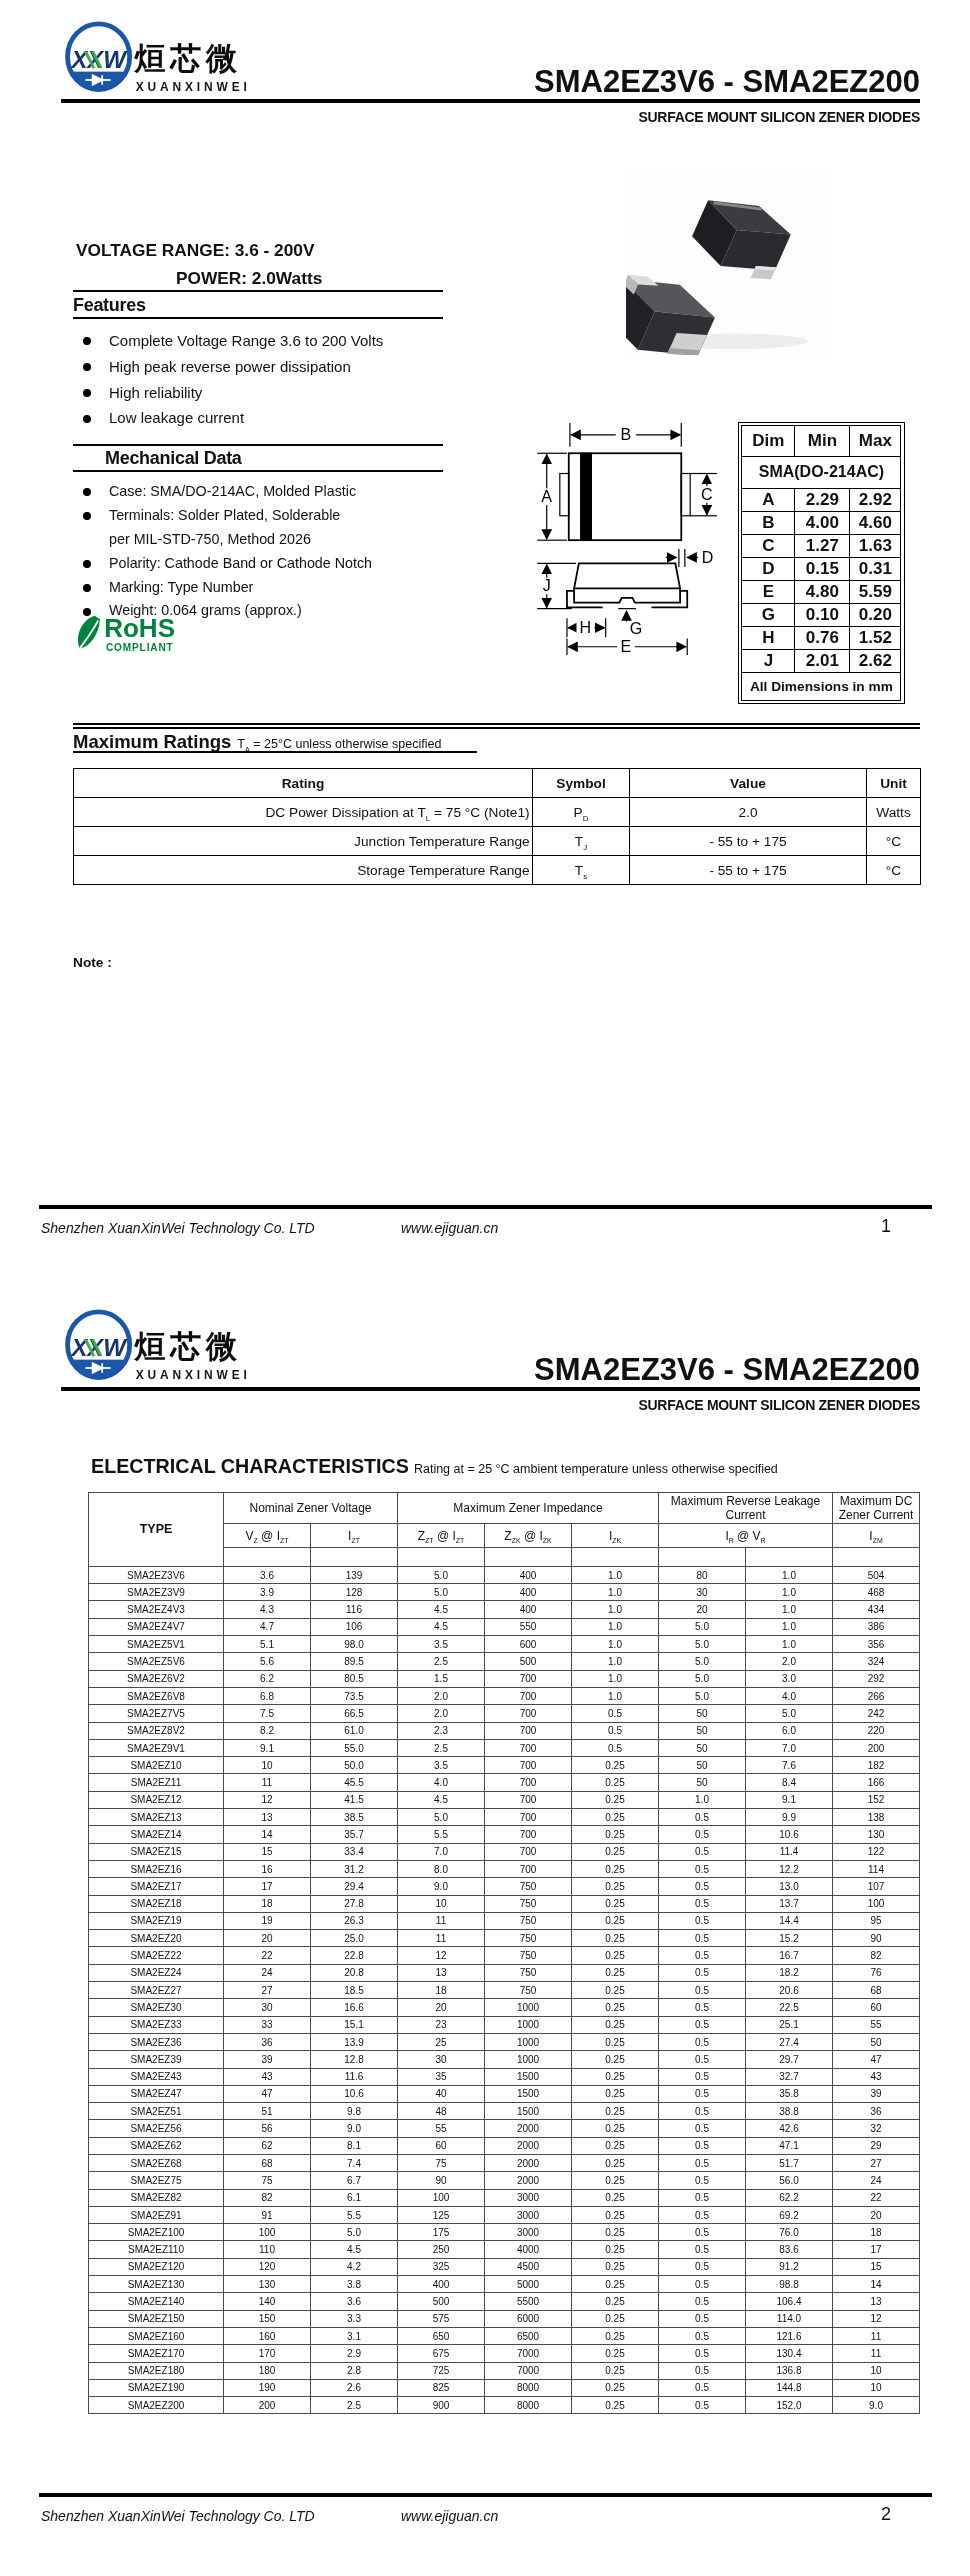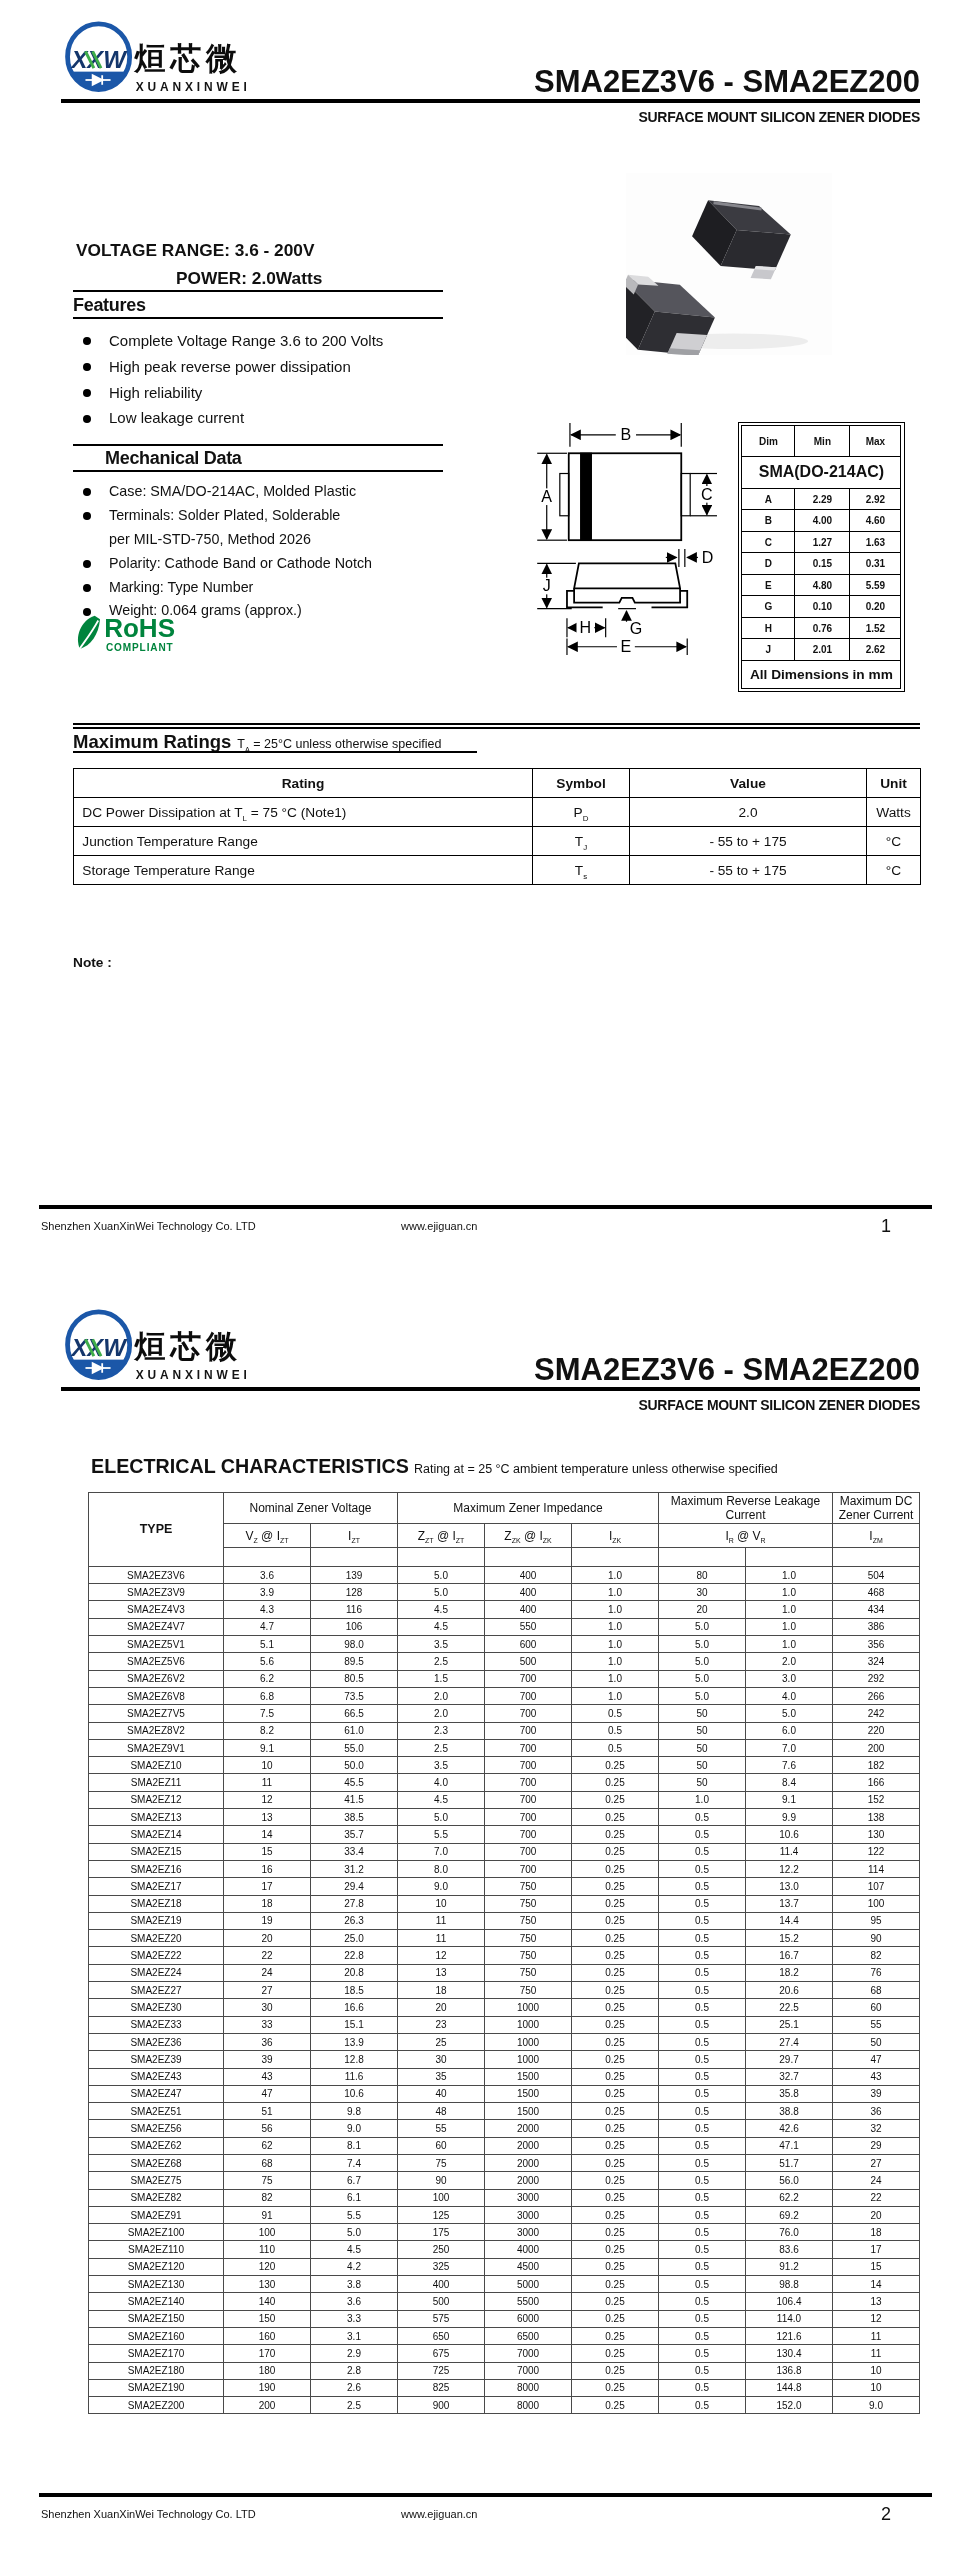--- a/index.html
+++ b/index.html
@@ -18,44 +18,44 @@
   ul.blist li{position:relative;font-size:15px;padding-left:31px;margin-bottom:7.8px;line-height:18px;}
   ul.blist li .bullet{position:absolute;left:4.8px;top:5.4px;width:7.8px;height:7.8px;border-radius:50%;background:#000;}
   ul.mech li{font-size:14.3px;margin-bottom:7.2px;line-height:16.7px;}
   
   table{border-collapse:collapse;table-layout:fixed;}
   .ratings{width:847px;border:1.8px solid #000;}
   .ratings th,.ratings td{border:1.2px solid #000;font-size:13.7px;text-align:center;padding:0 2.4px;overflow:hidden;white-space:nowrap;}
   .ratings thead tr{height:29px;}
   .ratings tbody tr{height:29px;}
   .ratings th{font-weight:bold;}
-  .ratings td.l{text-align:left;padding-left:8.3px;}
+  .ratings td.l{text-align:right;padding-left:8.3px;}
   
   .elec-table{width:832px;border:1.2px solid #000;}
   .elec-table th,.elec-table td{border:0.6px solid #4a4a4a;text-align:center;padding:0 1.2px;overflow:hidden;}
   .elec-table thead th{font-weight:normal;font-size:12px;line-height:1.18;}
   .elec-table th.type-h{font-weight:bold;font-size:12.5px;}
   .elec-table tr.r-group{height:31px;}
   .elec-table tr.r-sub{height:24.4px;}
   .elec-table tr.r-units{height:18.5px;}
   .elec-table tr.r-units th{font-size:11.3px;}
   .elec-table tbody tr{height:17.3px;}
   .elec-table tbody td{font-size:10px;white-space:nowrap;}
   
   .dim-wrap{border:1.2px solid #000;padding:2.4px;background:#fff;}
   .dim-table{width:100%;border:1.2px solid #000;}
-  .dim-table th,.dim-table td{border:1.2px solid #000;text-align:center;font-size:10px;font-weight:600;}
+  .dim-table th,.dim-table td{border:1.2px solid #000;text-align:center;font-size:17px;font-weight:600;}
   .dim-table .t-row td{font-size:16px;font-weight:700;height:29px;}
   .dim-table thead th{height:27.4px;font-weight:700;}
   .dim-table tbody tr{height:21.5px;}
   .dim-table .f-row td{font-size:13.7px;font-weight:700;height:25px;}
   sub{font-size:58%;line-height:0;}
   ol.notes{list-style:none;margin:0;padding:0;}
   ol.notes li{font-size:13px;line-height:24px;white-space:nowrap;}
-  .foot-txt{font-size:11px;white-space:nowrap;}
+  .foot-txt{font-size:14px;white-space:nowrap;font-style:italic;}
   .pagenum{font-size:18px;}
   .cond{font-weight:normal;font-size:12.5px;letter-spacing:0;}
 </style>
 </head>
 <body>
 
 <div class="page" id="p1">
 
   <svg class="abs" style="left:58px;top:19px;" width="215" height="79" viewBox="0 0 360 132">
     <defs>

